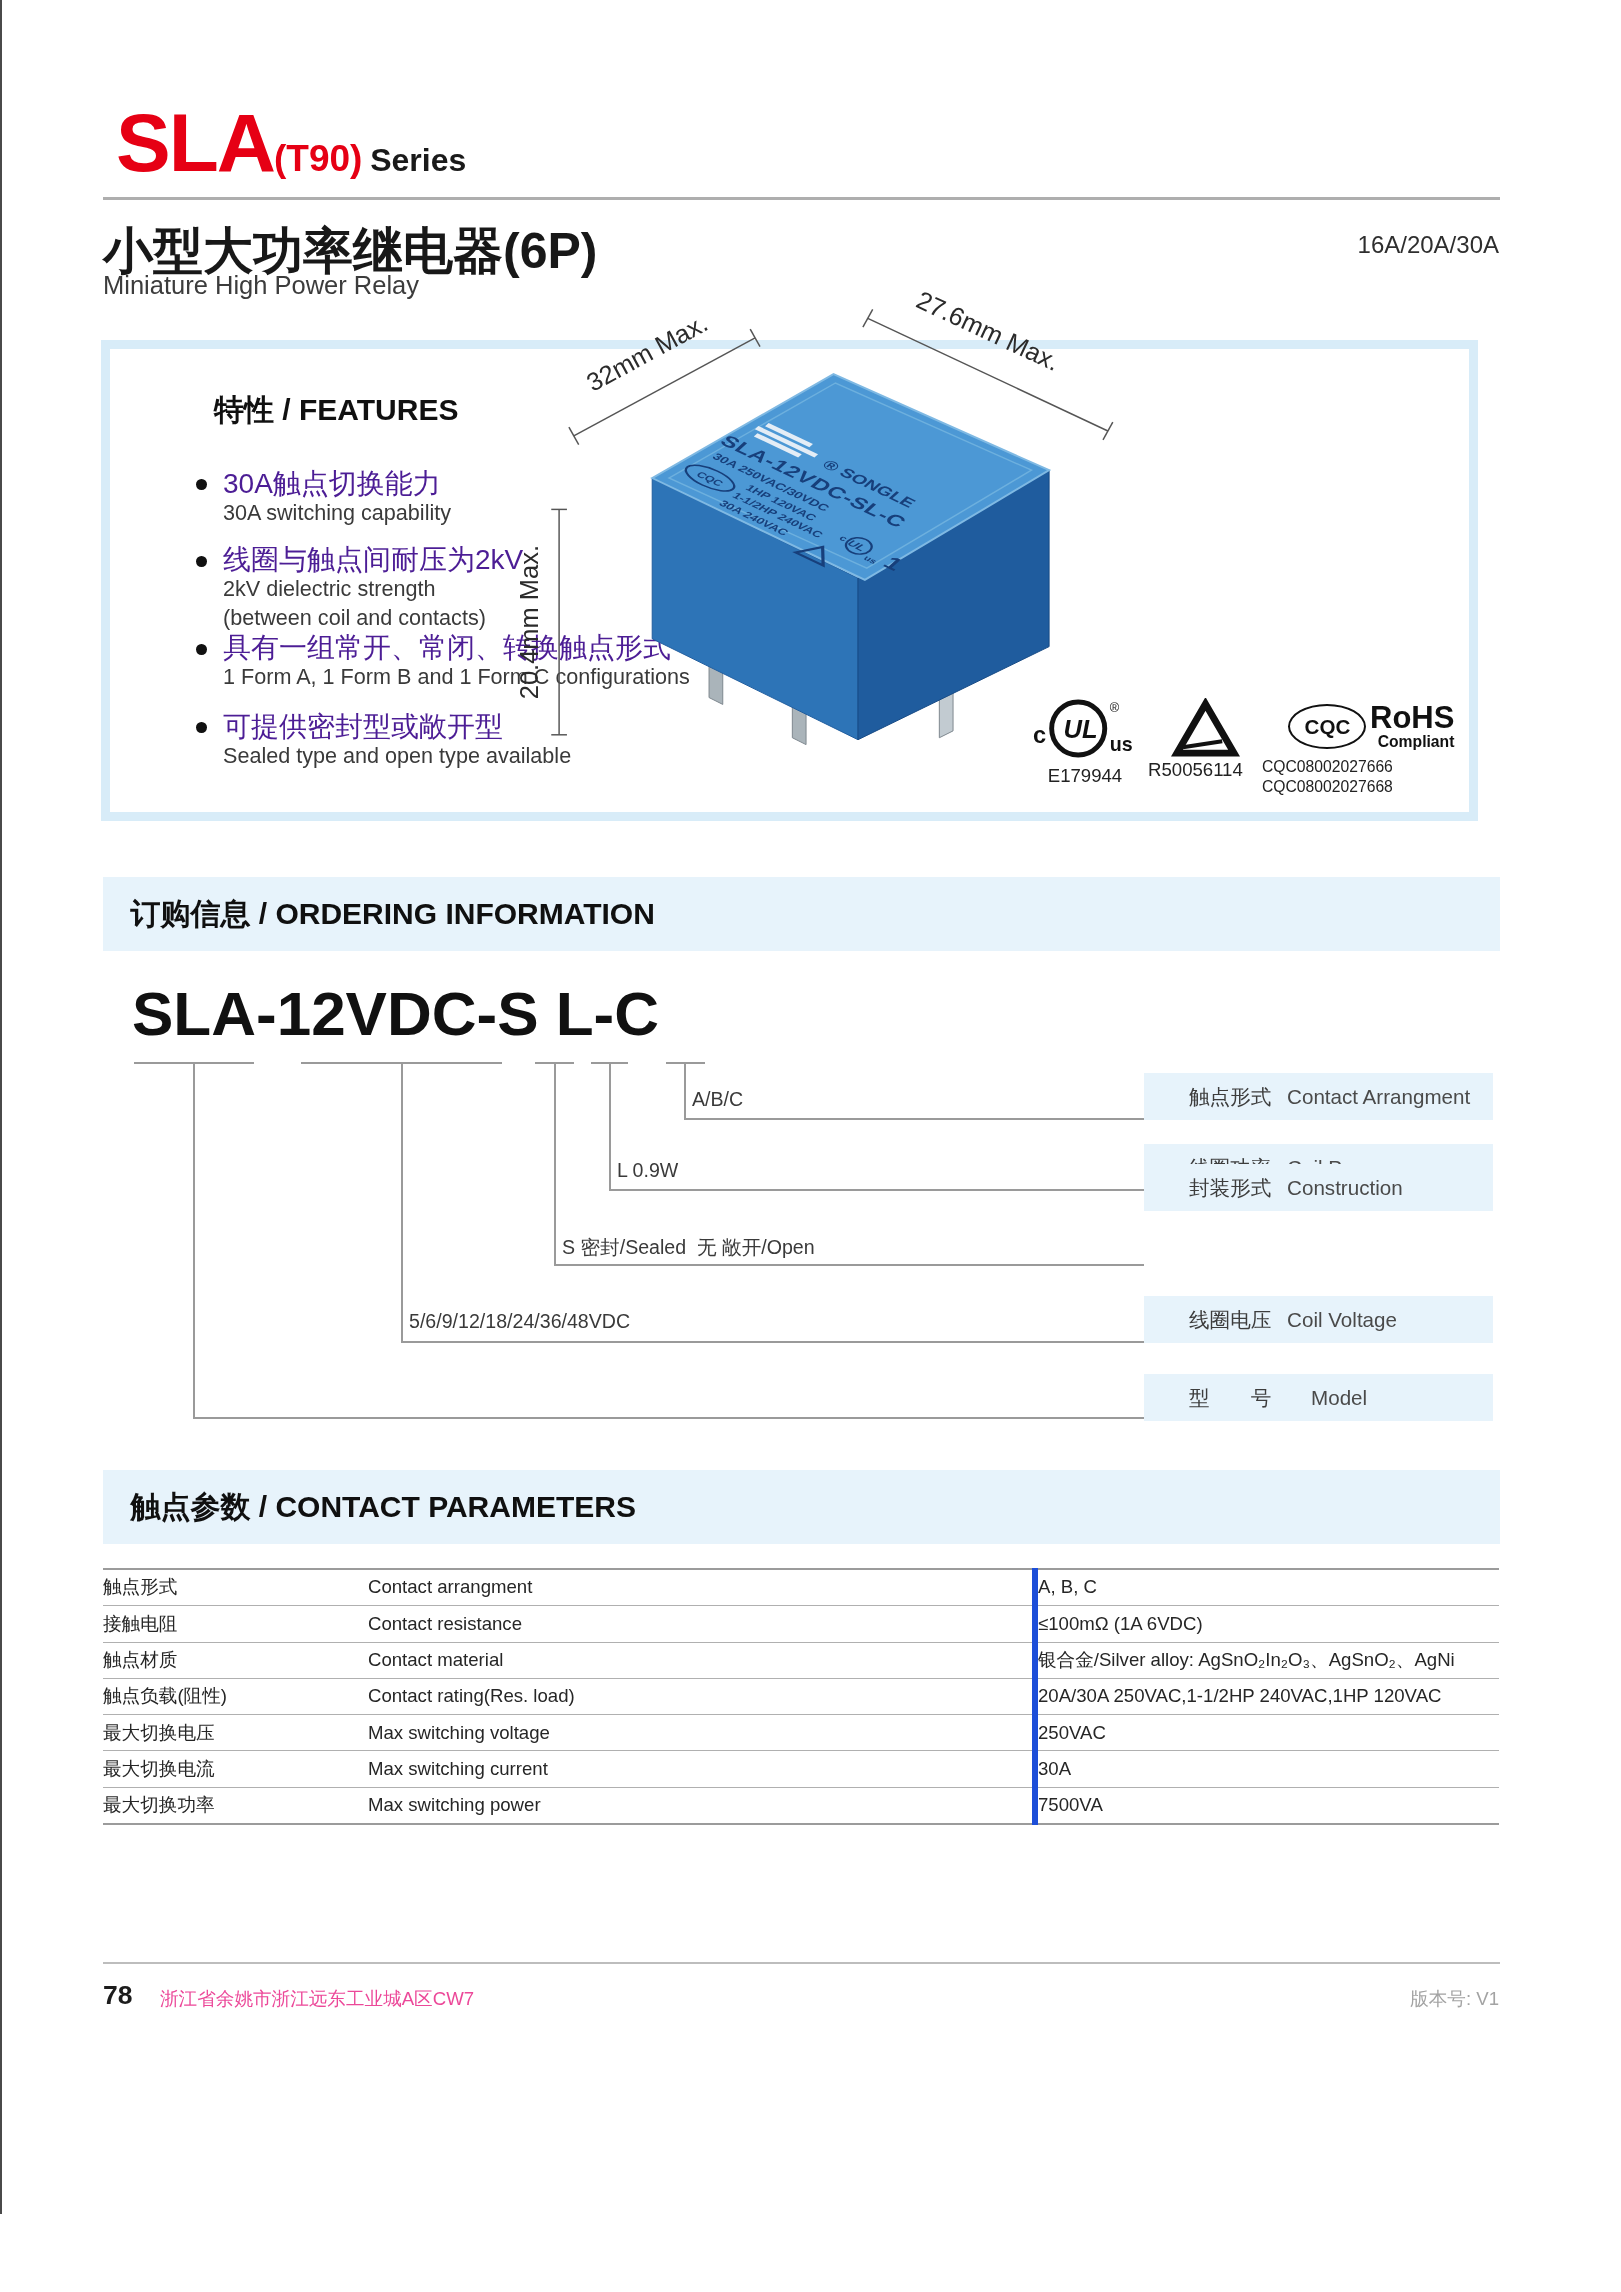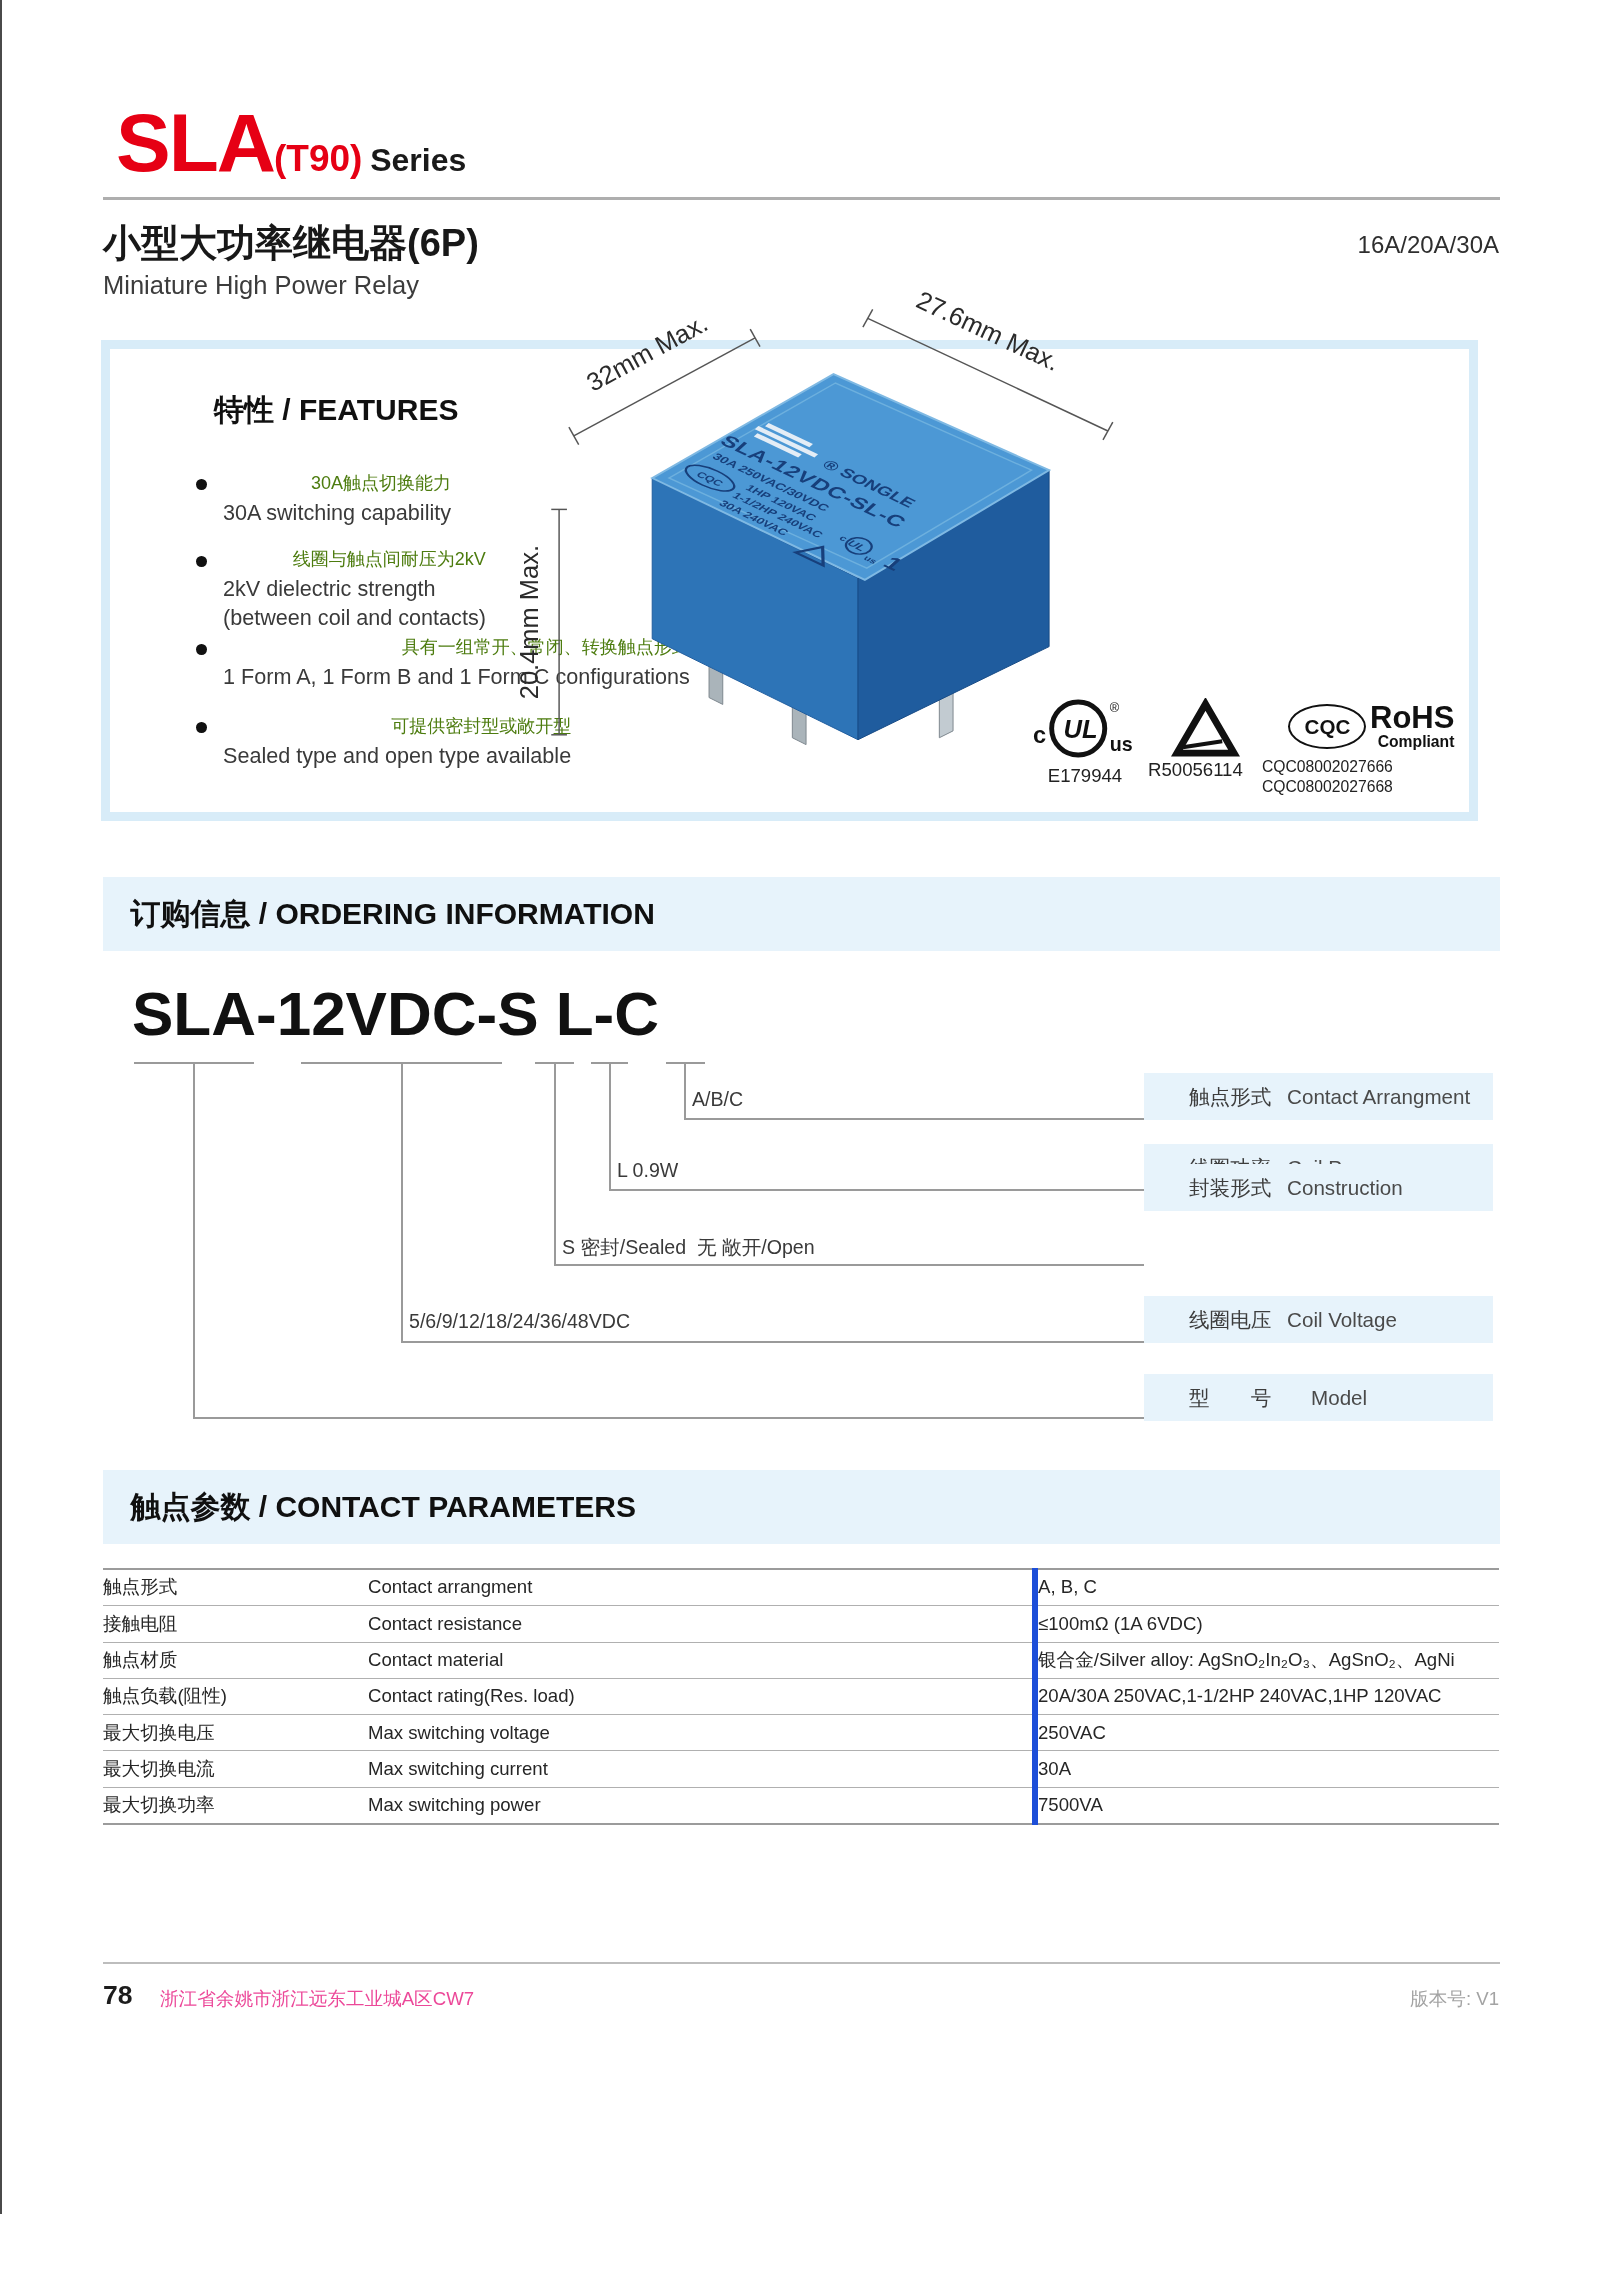--- a/index.html
+++ b/index.html
@@ -7,29 +7,29 @@
     position:relative;width:1621px;height:2214px;background:#ffffff;overflow:hidden;
     font-family:"Liberation Sans","DejaVu Sans",sans-serif;color:#222;
   }
   .abs{position:absolute;}
   .edge-line{left:0;top:0;width:2px;height:2293px;background:#4a4a4a;}
   
   .series{left:116px;top:102px;font-weight:bold;color:#e60014;font-size:82px;line-height:82px;letter-spacing:-2px;}
   .series-sub{font-size:37px;letter-spacing:0;vertical-align:baseline;}
   .series-suffix{color:#1a1a1a;font-size:32px;font-weight:bold;letter-spacing:0;margin-left:7.8px;}
   .header-rule{left:103px;top:197px;width:1397px;height:2.9px;background:#aeaeae;}
-  .title-cn{left:103px;top:218px;font-size:38px;font-weight:bold;color:#181818;}
+  .title-cn{left:103px;top:218px;font-size:50px;font-weight:bold;color:#181818;}
   .title-en{left:103px;top:271px;font-size:25.5px;color:#3c3c3c;}
   .rating{top:231px;right:122px;font-size:24px;color:#2e2e2e;margin-left:7px;}
   
   .features-panel{left:101px;top:340px;width:1377px;height:481px;border:9.8px solid #d8ecf8;background:#ffffff;box-sizing:border-box;}
   .section-heading{font-size:30px;font-weight:bold;color:#101010;}
   .feat-heading{left:214px;top:390px;}
   .bullet{width:10.8px;height:10.8px;border-radius:50%;background:#111;}
-  .feat-cn{font-size:18px;color:#4d7c0f;line-height:29px;text-align:right;}
+  .feat-cn{font-size:28px;color:#4c1d95;line-height:29px;}
   .feat-en{font-size:21.6px;color:#3a3a3a;line-height:29px;}
   
   .band{background:#e7f3fb;}
   .ordering-band{left:103px;top:877px;width:1397px;height:74px;}
   .params-band{left:103px;top:1470px;width:1397px;height:74px;}
   .band-title{position:absolute;left:27.4px;top:50%;transform:translateY(-50%);}
   
   .part-number{left:132px;top:978px;font-size:62px;font-weight:bold;color:#111;white-space:pre;}
   .dline{background:#9a9a9a;}
   .opt-text{font-size:19.6px;color:#3a3a3a;white-space:pre;}

